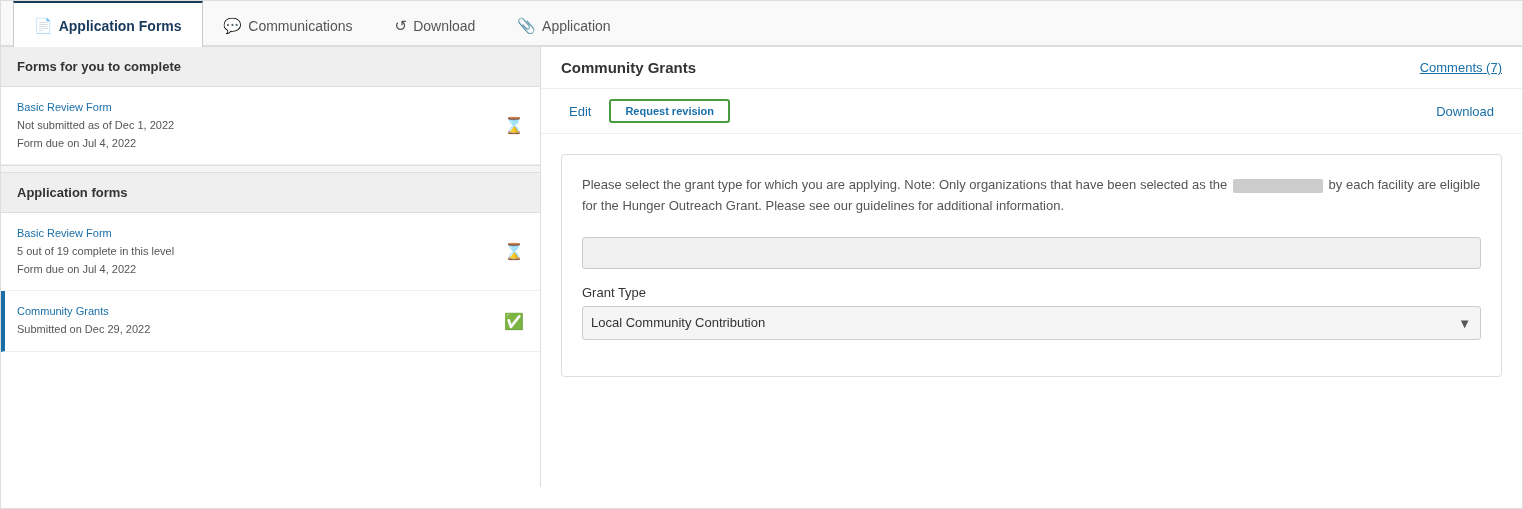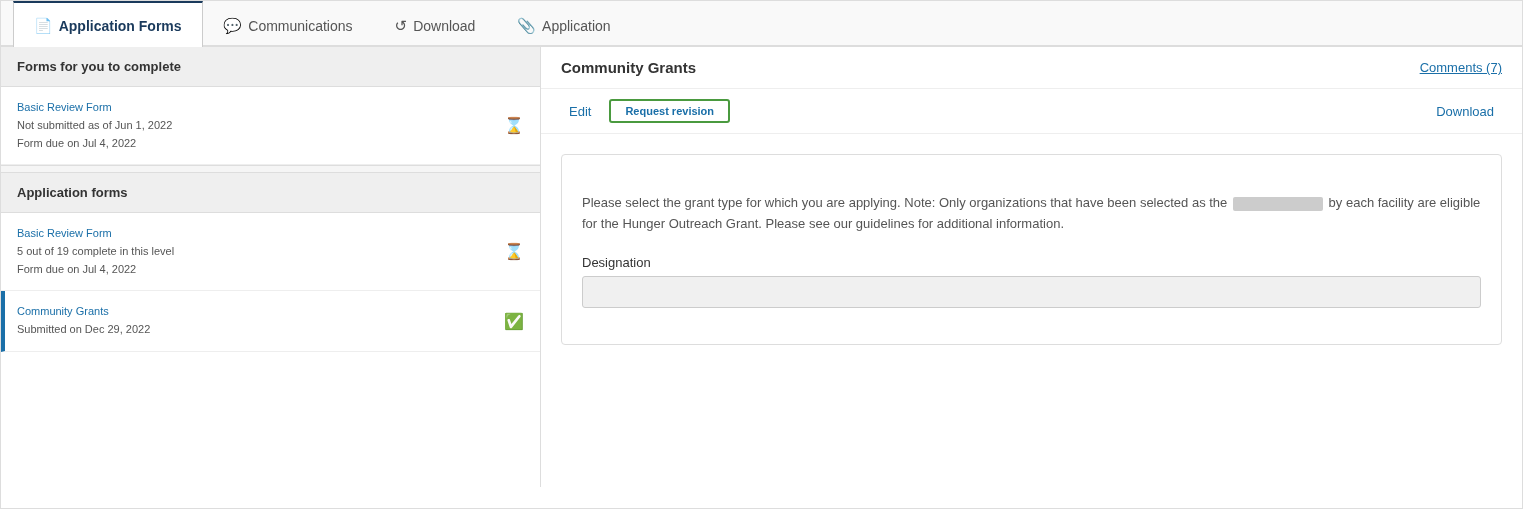--- a/index.html
+++ b/index.html
@@ -46,21 +46,21 @@
     .action-buttons { display: flex; gap: 10px; align-items: center; }
     .btn-edit { background: none; border: none; color: #1a6fa8; cursor: pointer; font-size: 13px; padding: 4px 8px; }
     .btn-request-revision { background: none; border: 2px solid #4a9a3f; color: #1a6fa8; cursor: pointer; font-size: 11px; padding: 4px 14px; border-radius: 3px; font-weight: 600; }
     .btn-download { background: none; border: none; color: #1a6fa8; cursor: pointer; font-size: 13px; padding: 4px 8px; }
 
     
     .form-content { padding: 20px; }
 
     .form-content-inner { border: 1px solid #ddd; border-radius: 4px; padding: 20px; background: #fff; }
 
-    .info-text { font-size: 13px; color: #555; line-height: 1.6; margin-bottom: 20px; margin-top: 18px; }
+    .info-text { font-size: 13px; color: #555; line-height: 1.6; margin-bottom: 20px; }
     .blurred-text { display: inline-block; background: #ccc; color: transparent; border-radius: 2px; width: 90px; height: 14px; vertical-align: middle; margin: 0 2px; }
 
     .field-label { font-size: 13px; color: #333; margin-bottom: 6px; font-weight: 500; }
 
     .text-input { width: 100%; height: 32px; border: 1px solid #ccc; border-radius: 3px; background: #f0f0f0; padding: 0 8px; font-size: 13px; color: #333; }
 
     .field-group { margin-bottom: 16px; }
 
     .select-wrapper { position: relative; }
     .select-input { width: 100%; height: 34px; border: 1px solid #ccc; border-radius: 3px; background: #f5f5f5; padding: 0 30px 0 8px; font-size: 13px; color: #333; appearance: none; cursor: pointer; }
@@ -95,21 +95,21 @@
     <div class="left-panel">
 
       <div class="section-header">
         <span>Forms for you to complete</span>
       </div>
 
       <div class="form-item">
         <div class="form-item-left">
           <a class="form-item-title" href="#">Basic Review Form</a>
           <div class="form-item-meta">
-            <div>Not submitted as of Jun 1, 2022</div>
+            <div>Not submitted as of Dec 1, 2022</div>
             <div>Form due on Jul 4, 2022</div>
           </div>
         </div>
         <span class="icon-hourglass">⌛</span>
       </div>
 
       <div class="section-divider"></div>
 
       <div class="section-header">
         <span>Application forms</span>
@@ -156,24 +156,34 @@
       <div class="form-content">
         <div class="form-content-inner">
 
           <div class="info-text">
             <span>Please select the grant type for which you are applying. Note: Only organizations that have been selected as the</span>
             <span class="blurred-text">&nbsp;</span>
             <span>by each facility are eligible for the Hunger Outreach Grant. Please see our guidelines for additional information.</span>
           </div>
 
           <div class="field-group">
-            <div class="field-label">Designation</div>
             <input class="text-input" type="text" value="" placeholder="" style="">
           </div>
 
+          <div class="field-group">
+            <div class="field-label">Grant Type</div>
+            <div class="select-wrapper">
+              <select class="select-input">
+                <option value="local" selected="">Local Community Contribution</option>
+                <option value="hunger">Hunger Outreach Grant</option>
+                <option value="development">Community Development Grant</option>
+              </select>
+              <span class="select-chevron">▼</span>
+            </div>
+          </div>
 
         </div>
       </div>
 
     </div>
 
   </div>
 </div>
 
 </body></html>

